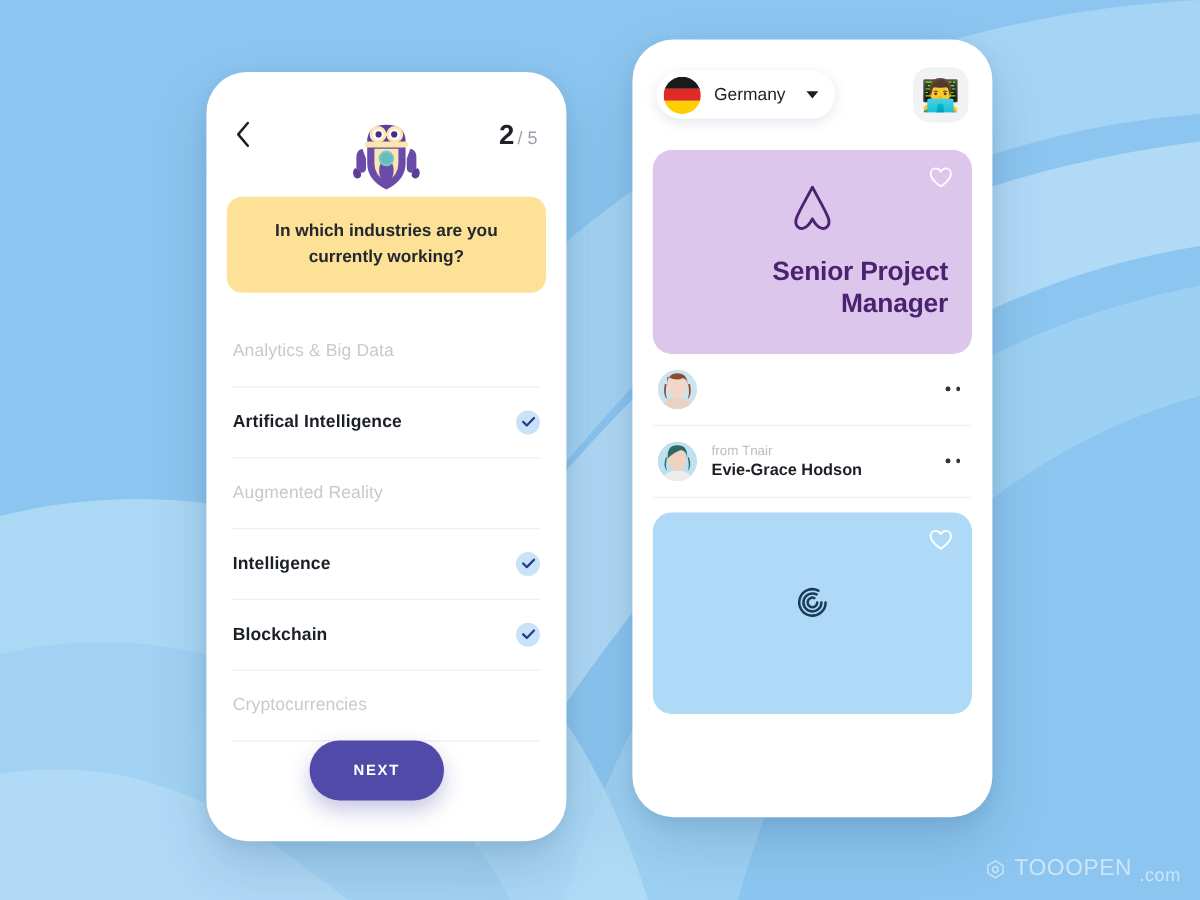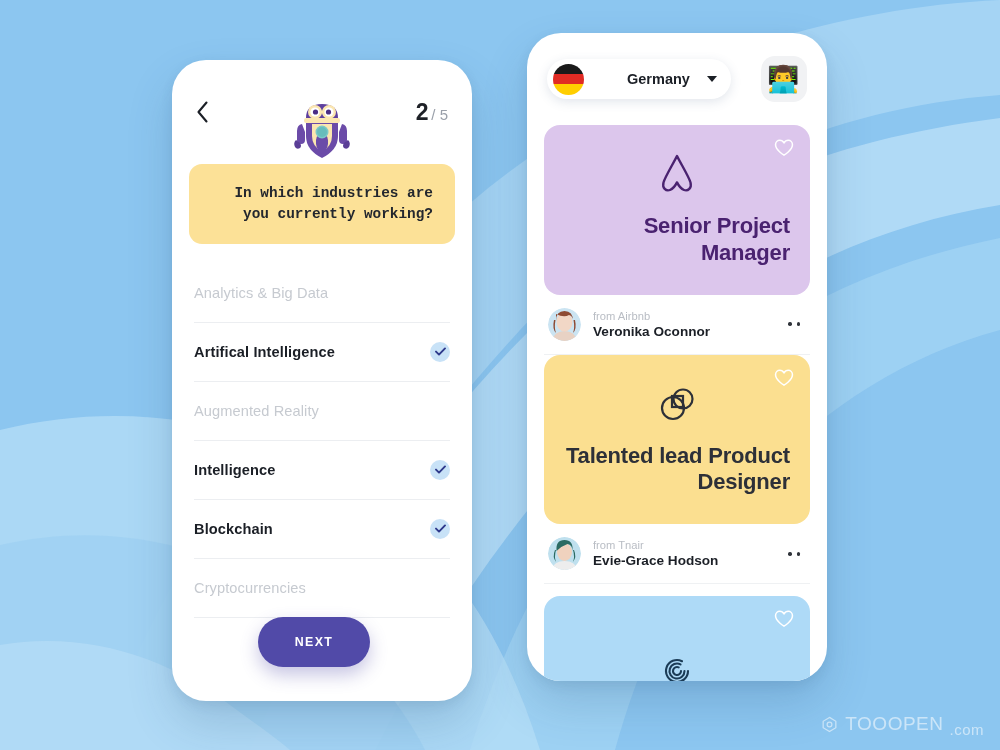--- a/index.html
+++ b/index.html
@@ -94,26 +94,25 @@
     font-family: "Liberation Sans", sans-serif;
   }
   .counter .cur { font-size: 23px; font-weight: bold; color: #1E2127; letter-spacing: -.3px; }
   .counter .sep { font-size: 15px; color: #9AA0AA; margin-left: 3px; }
 
   .question-card {
     margin: 0 17px;
     background: #FCE197;
     border-radius: 13px;
     padding: 19px 22px;
-    text-align: right;
+    text-align: center;
     font-size: 14.4px;
     line-height: 1.45;
     color: #23272E;
     font-weight: 600;
-    font-family: Liberation Mono, monospace;
   }
 
   .options { margin: 20px 22px 0 22px; }
   .option-row {
     position: relative;
     display: flex;
     align-items: center;
     height: 59px;
     border-bottom: 1px solid #ECEEF1;
     cursor: pointer;
@@ -182,21 +181,21 @@
     border-radius: 50%;
     overflow: hidden;
     flex: 0 0 auto;
     position: relative;
   }
   .flag .s { position: absolute; left: 0; right: 0; height: 33.4%; }
   .flag .s1 { top: 0;      background: #1A1A1A; }
   .flag .s2 { top: 33.3%;  background: #E02B24; }
   .flag .s3 { top: 66.6%;  background: #FFCE00; height: 34%; }
 
-  .country-name { font-size: 14.5px; font-weight: 700; color: #1B1F26; margin-left: 32px; }
+  .country-name { font-size: 14.5px; font-weight: 400; color: #1B1F26; }
   .caret {
     width: 0; height: 0;
     border-left: 5px solid transparent;
     border-right: 5px solid transparent;
     border-top: 6px solid #1B1F26;
     margin-left: 6px;
   }
   .avatar-tile {
     margin-left: auto;
     width: 46px; height: 46px;
@@ -438,45 +437,26 @@
             <g clip-path="url(#pc1)">
               <rect width="33" height="33" fill="#CBE4F2"></rect>
               <path d="M4 33 q2 -10 12.5 -10 q10.5 0 12.5 10 Z" fill="#E8D2C4"></path>
               <ellipse cx="16.5" cy="14" rx="8" ry="9.5" fill="#F2D7C6"></ellipse>
               <path d="M8 13 q0 -10 8.5 -10 q8.5 0 8.5 10 q0 -5 -4 -6 q-5 3 -13 -1 Z" fill="#8E4B34"></path>
               <path d="M7.5 12 q-1.5 8 0.5 13 q-4 -4 -2 -13 Z" fill="#8E4B34"></path>
               <path d="M25.5 12 q1.5 8 -0.5 13 q4 -4 2 -13 Z" fill="#8E4B34"></path>
             </g>
           </svg>
         </span>
-        <span class="person-meta">
-          <span class="person-from">from Airbnb</span>
-          <span class="person-name">Veronika Oconnor</span>
-        </span>
         <span class="dots">
             <i></i>
             <i></i>
           </span>
       </div>
 
-      <div class="job-card" id="card-1" style="background: rgb(251, 223, 144);">
-        <span class="heart">
-          <svg width="20" height="18" viewBox="0 0 22 20" fill="none" stroke="#FFFFFF" stroke-width="1.7" stroke-linejoin="round">
-            <path d="M11 18 C11 18 1.6 12.3 1.6 6.4 C1.6 3.4 3.9 1.5 6.3 1.5 C8.3 1.5 10.1 2.8 11 4.4 C11.9 2.8 13.7 1.5 15.7 1.5 C18.1 1.5 20.4 3.4 20.4 6.4 C20.4 12.3 11 18 11 18 Z"></path>
-          </svg>
-        </span>
-        <span class="job-logo">
-          <svg width="44" height="44" viewBox="0 0 44 44" fill="none" stroke="#2D3038" stroke-width="2.2">
-            <circle cx="18" cy="26" r="11"></circle>
-            <circle cx="28" cy="17" r="9.5"></circle>
-            <rect x="17" y="14" width="11" height="11"></rect>
-          </svg>
-        </span>
-        <div class="job-title" style="color: rgb(45, 48, 56);">Talented lead Product Designer</div>
-      </div>
 
       <div class="person-row">
         <span class="person-avatar">
           <svg width="33" height="33" viewBox="0 0 33 33">
             <defs>
                 <clipPath id="pc2">
                   <circle cx="16.5" cy="16.5" r="16.5"></circle>
                 </clipPath>
               </defs>
             <g clip-path="url(#pc2)">

